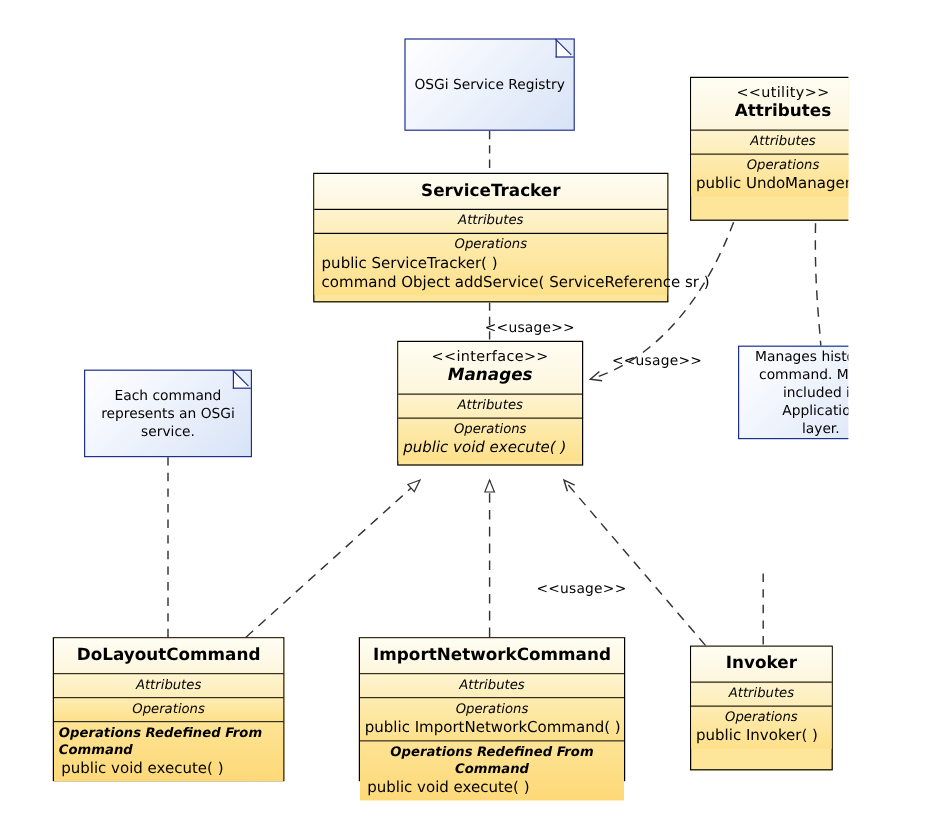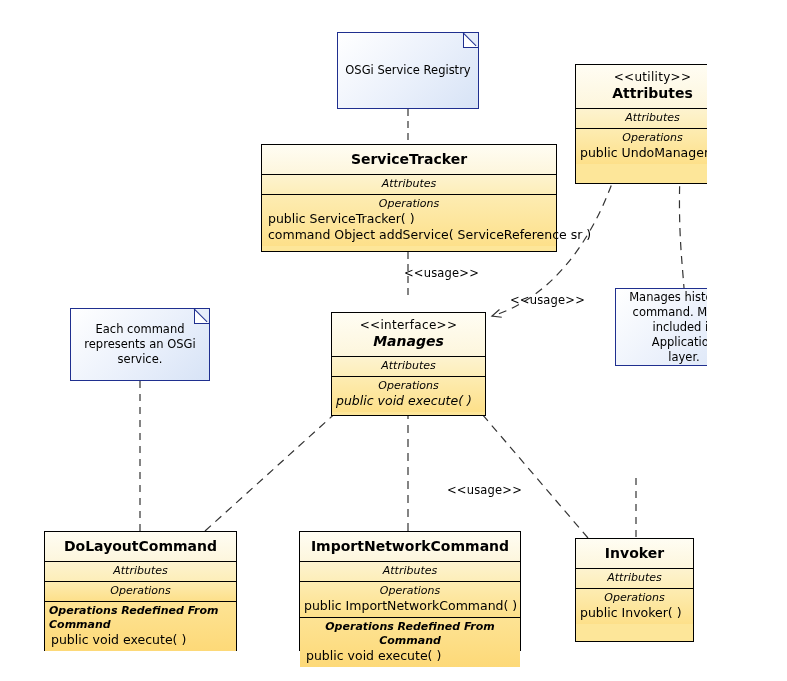--- a/index.html
+++ b/index.html
@@ -197,21 +197,21 @@
     </div>
     <div class="uml-compartment">
       <div class="comp-title">Attributes</div>
     </div>
     <div class="uml-compartment ops last">
       <div class="comp-title">Operations</div>
       <div class="comp-line center">public UndoManager( )</div>
     </div>
   </div>
 
-  <div class="uml-class" style="left:331px; top:312px; width:155px; height:104px;">
+  <div class="uml-class" style="left:331px; top:284px; width:155px; height:104px;">
     <div class="uml-head">
       <div class="uml-stereotype">&lt;&lt;interface&gt;&gt;</div>
       <div class="uml-name italic">Manages</div>
     </div>
     <div class="uml-compartment">
       <div class="comp-title">Attributes</div>
     </div>
     <div class="uml-compartment ops last">
       <div class="comp-title">Operations</div>
       <div class="comp-line italic center">public void  execute( )</div>

